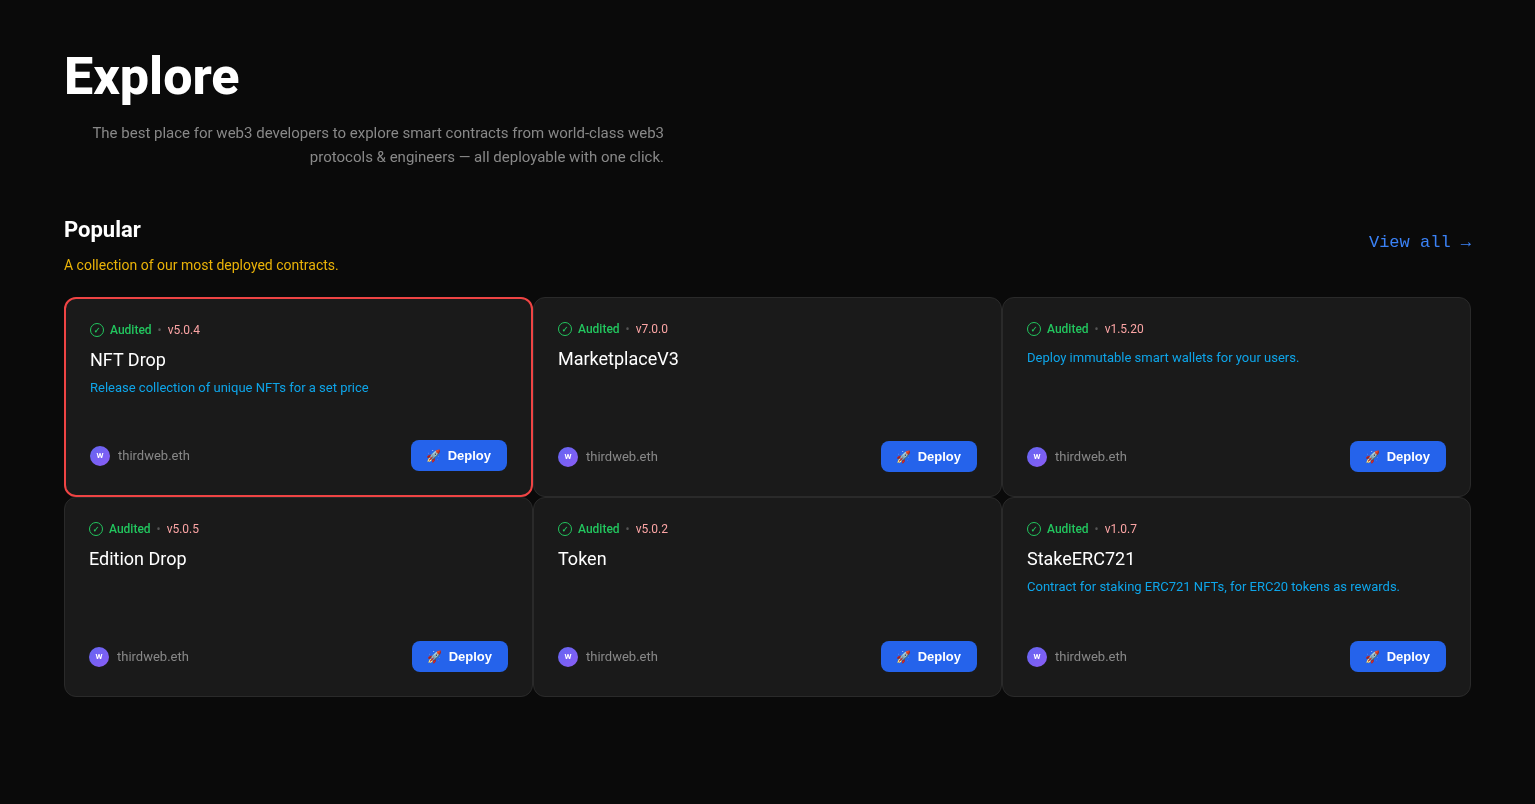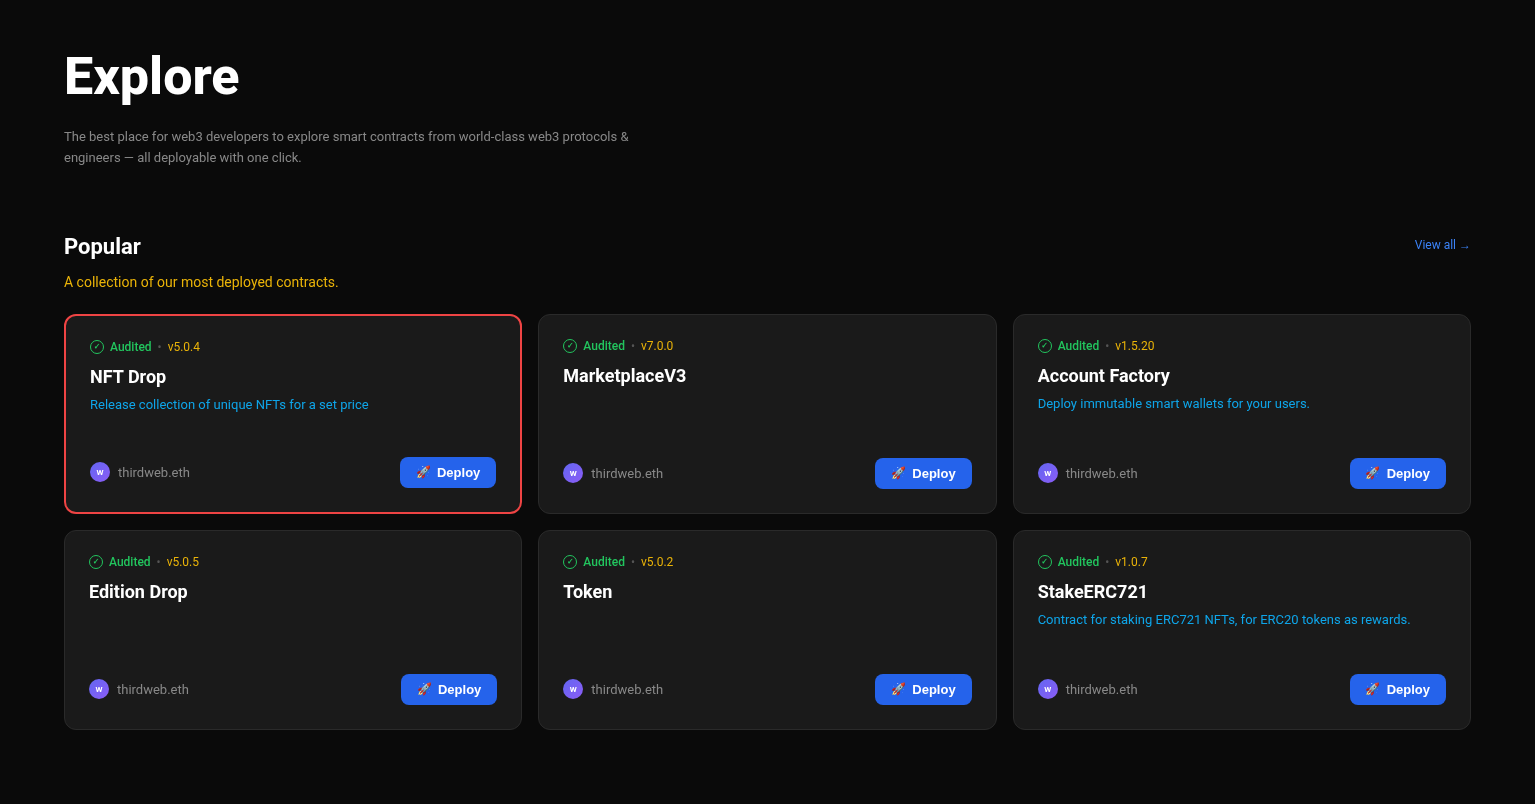--- a/index.html
+++ b/index.html
@@ -7,62 +7,63 @@
       background-color: #0a0a0a;
       color: #ffffff;
       font-family: -apple-system, BlinkMacSystemFont, 'Segoe UI', Roboto, sans-serif;
       min-height: 100vh;
       padding: 48px 64px;
     }
     .page-title {
       font-size: 52px;
       font-weight: 800;
       color: #ffffff;
-      margin-bottom: 22px;
+      margin-bottom: 16px;
       line-height: 1.1;
     }
     .page-subtitle {
-      font-size: 13px;
+      font-size: 15px;
       color: #888888;
       max-width: 600px;
       line-height: 1.6;
-      margin-bottom: 65px;
+      margin-bottom: 48px;
+      text-align: right;
     }
     .section-header {
       display: flex;
       align-items: flex-start;
       justify-content: space-between;
       margin-bottom: 24px;
     }
     .section-title-group {}
     .section-title {
       font-size: 22px;
       font-weight: 700;
       color: #ffffff;
       margin-bottom: 15px;
     }
     .section-subtitle {
       font-size: 14px;
       color: #eab308;
     }
     .view-all-link {
       color: #3b82f6;
-      font-size: 12px;
+      font-size: 17px;
       text-decoration: none;
       display: flex;
       align-items: center;
       gap: 4px;
       cursor: pointer;
       white-space: nowrap;
-      margin-top: 4px;
+      margin-top: 16px;
+      font-family: Liberation Mono, monospace;
     }
     .cards-grid {
       display: grid;
       grid-template-columns: repeat(3, 1fr);
-      gap: 16px;
     }
     .contract-card {
       background-color: #1a1a1a;
       border: 1px solid #2a2a2a;
       border-radius: 12px;
       padding: 24px;
       display: flex;
       flex-direction: column;
       justify-content: space-between;
       min-height: 200px;
@@ -90,24 +91,24 @@
       flex-shrink: 0;
     }
     .audited-icon::after {
       content: '✓';
       color: #22c55e;
       font-size: 8px;
       font-weight: 700;
     }
     .audited-label { color: #22c55e; font-weight: 500; }
     .version-dot { color: #555; }
-    .version-text { color: #eab308; }
+    .version-text { color: #fca5a5; }
     .card-name {
       font-size: 18px;
-      font-weight: 700;
+      font-weight: 400;
       color: #ffffff;
       margin-bottom: 8px;
     }
     .card-description {
       font-size: 13px;
       color: #0ea5e9;
       line-height: 1.5;
     }
     .card-footer {
       display: flex;
@@ -211,21 +212,20 @@
       </div>
     </div>
     <div class="contract-card">
       <div class="card-top">
         <div class="card-badge">
           <span class="audited-icon"></span>
           <span class="audited-label">Audited</span>
           <span class="version-dot">•</span>
           <span class="version-text">v1.5.20</span>
         </div>
-        <div class="card-name">Account Factory</div>
         <div class="card-description">Deploy immutable smart wallets for your users.</div>
       </div>
       <div class="card-footer">
         <div class="publisher">
           <div class="publisher-avatar">W</div>
           <span>thirdweb.eth</span>
         </div>
         <button class="deploy-button">
           <span class="deploy-icon">🚀</span>
           <span>Deploy</span>

